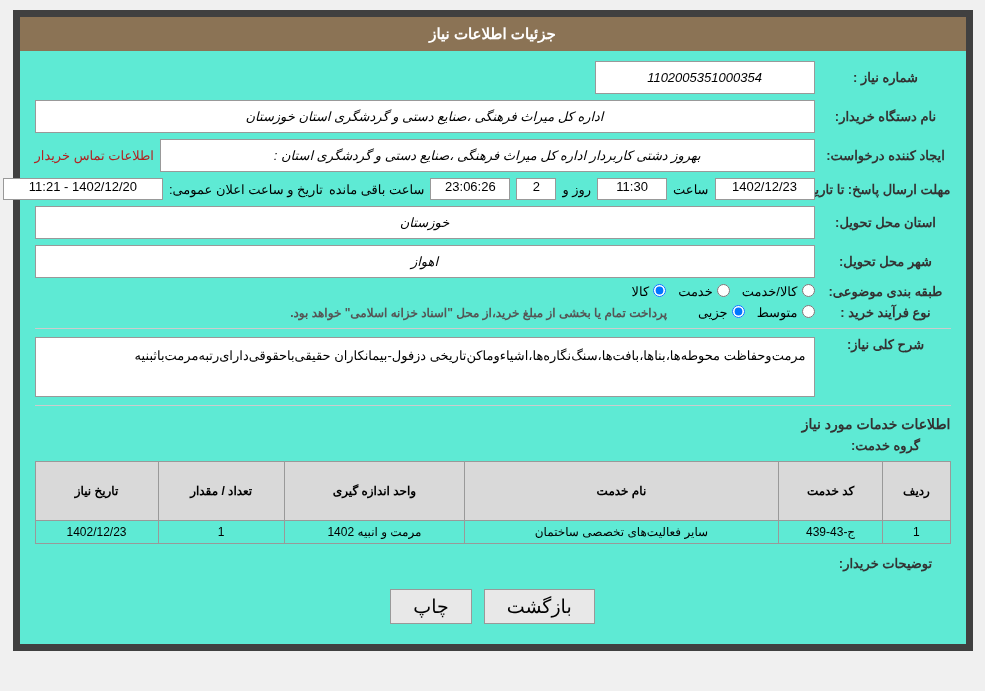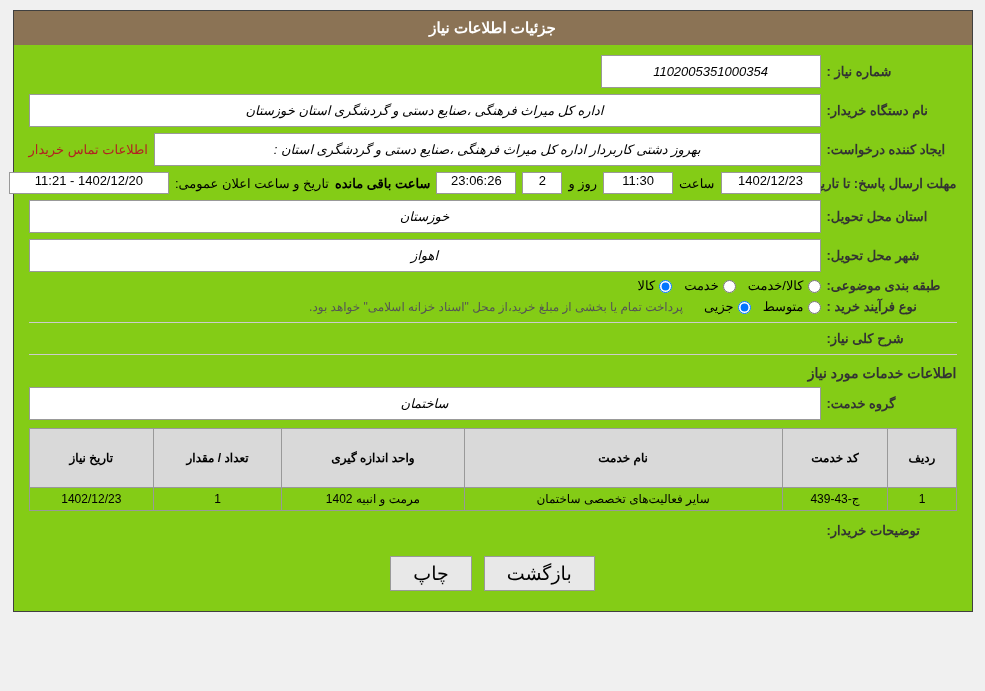--- a/index.html
+++ b/index.html
@@ -4,22 +4,22 @@
   <style>
     * { box-sizing: border-box; margin: 0; padding: 0; }
     body {
       font-family: Tahoma, Arial, sans-serif;
       font-size: 13px;
       background: #f0f0f0;
       direction: rtl;
       padding: 10px;
     }
     .page-container {
-      background: #84cc16;
-      border: 1px solid #404040;
+      background: #5eead4;
+      border: 7px solid #404040;
       max-width: 960px;
       margin: 0 auto;
     }
     .page-header {
       background: #8b7355;
       color: #fff;
       text-align: center;
       padding: 8px 12px;
       font-size: 15px;
       font-weight: bold;
@@ -30,21 +30,21 @@
     .info-row {
       display: flex;
       align-items: center;
       margin-bottom: 6px;
       gap: 6px;
     }
     .label {
       color: #333;
       white-space: nowrap;
       min-width: 130px;
-      text-align: left;
+      text-align: center;
       font-weight: normal;
     }
     .label-bold {
       font-weight: bold;
     }
     .value-box {
       border: 1px solid #999;
       background: #fff;
       padding: 8px 6px;
       min-height: 22px;
@@ -81,21 +81,21 @@
       width: 100%;
       direction: rtl;
     }
     .radio-group {
       display: flex;
       gap: 12px;
       align-items: center;
     }
     .radio-item {
       display: flex;
-      align-items: flex-end;
+      align-items: flex-start;
       gap: 4px;
     }
     .contact-link {
       color: #b22222;
       text-decoration: none;
       cursor: pointer;
     }
     .divider {
       border: none;
       border-top: 1px solid #ccc;
@@ -191,21 +191,21 @@
 
     <div class="info-row">
       <span class="label label-bold">مهلت ارسال پاسخ: تا تاریخ:</span>
       <div class="inline-group">
         <div class="value-box-inline" style="min-width:100px;">1402/12/23</div>
         <span style="white-space:nowrap;">ساعت</span>
         <div class="value-box-inline" style="min-width:70px;">11:30</div>
         <span style="white-space:nowrap;">روز و</span>
         <div class="value-box-inline" style="min-width:40px;">2</div>
         <div class="value-box-inline" style="min-width:80px;">23:06:26</div>
-        <span style="white-space:nowrap;font-weight:bold;">ساعت باقی مانده</span>
+        <span style="white-space:nowrap;">ساعت باقی مانده</span>
       </div>
       <span style="margin-right:auto; white-space:nowrap;">تاریخ و ساعت اعلان عمومی:</span>
       <div class="value-box-inline" style="min-width:160px;">1402/12/20 - 11:21</div>
     </div>
 
     <div class="info-row">
       <span class="label label-bold">استان محل تحویل:</span>
       <div class="value-box">خوزستان</div>
     </div>
 
@@ -237,36 +237,36 @@
       <div class="radio-group">
         <div class="radio-item">
           <input type="radio" name="process" style="">
           <span>متوسط</span>
         </div>
         <div class="radio-item">
           <input type="radio" name="process" checked="" style="">
           <span>جزیی</span>
         </div>
       </div>
-      <span class="process-desc" style="margin-right: 15px;">پرداخت تمام یا بخشی از مبلغ خرید،از محل "اسناد خزانه اسلامی" خواهد بود.</span>
+      <span class="process-desc" style="margin-right: 25px; font-weight: bold;">پرداخت تمام یا بخشی از مبلغ خرید،از محل "اسناد خزانه اسلامی" خواهد بود.</span>
     </div>
 
     <hr class="divider">
 
     <div class="info-row" style="align-items:flex-start;">
       <span class="label label-bold">شرح کلی نیاز:</span>
+      <div class="desc-box">مرمت‌وحفاظت محوطه‌ها،بناها،بافت‌ها،سنگ‌نگاره‌ها،اشیاءوماکن‌تاریخی دزفول-بیمانکاران حقیقی‌باحقوقی‌دارای‌رتبه‌مرمت‌باثبنیه</div>
     </div>
 
     <hr class="divider">
 
     <div class="section-title">اطلاعات خدمات مورد نیاز</div>
 
     <div class="info-row">
       <span class="label label-bold">گروه خدمت:</span>
-      <div class="value-box">ساختمان</div>
     </div>
 
     <table class="services-table">
       <thead>
         <tr>
           <th>ردیف</th>
           <th>کد خدمت</th>
           <th>نام خدمت</th>
           <th>واحد اندازه گیری</th>
           <th>تعداد / مقدار</th>

